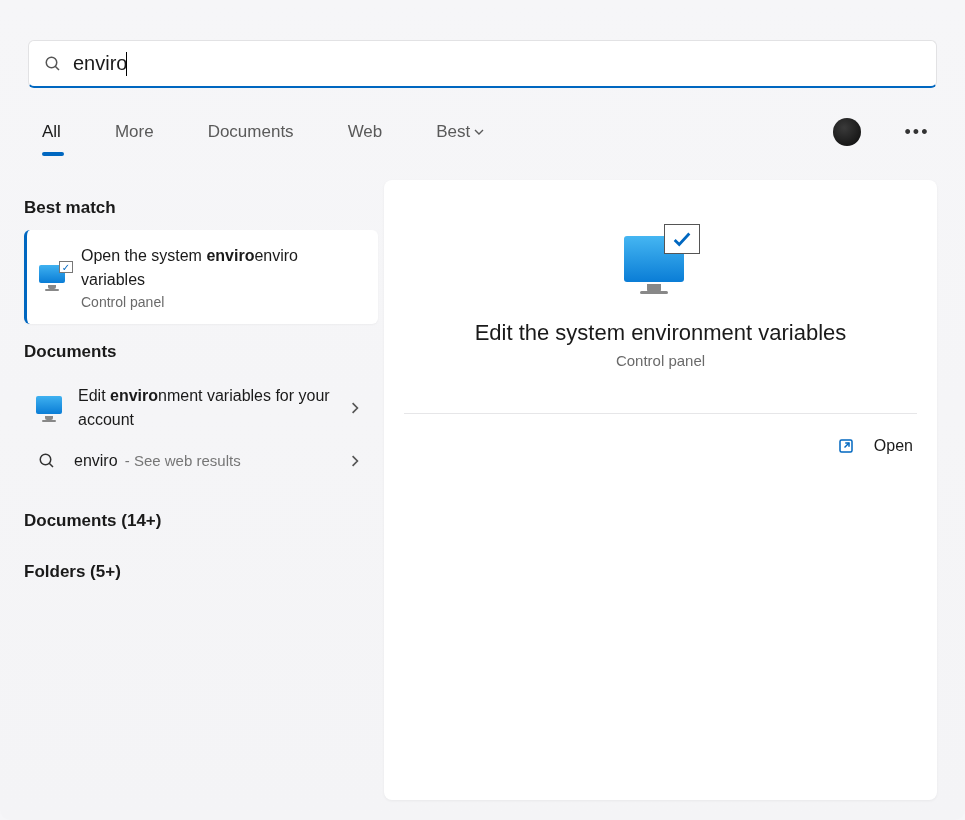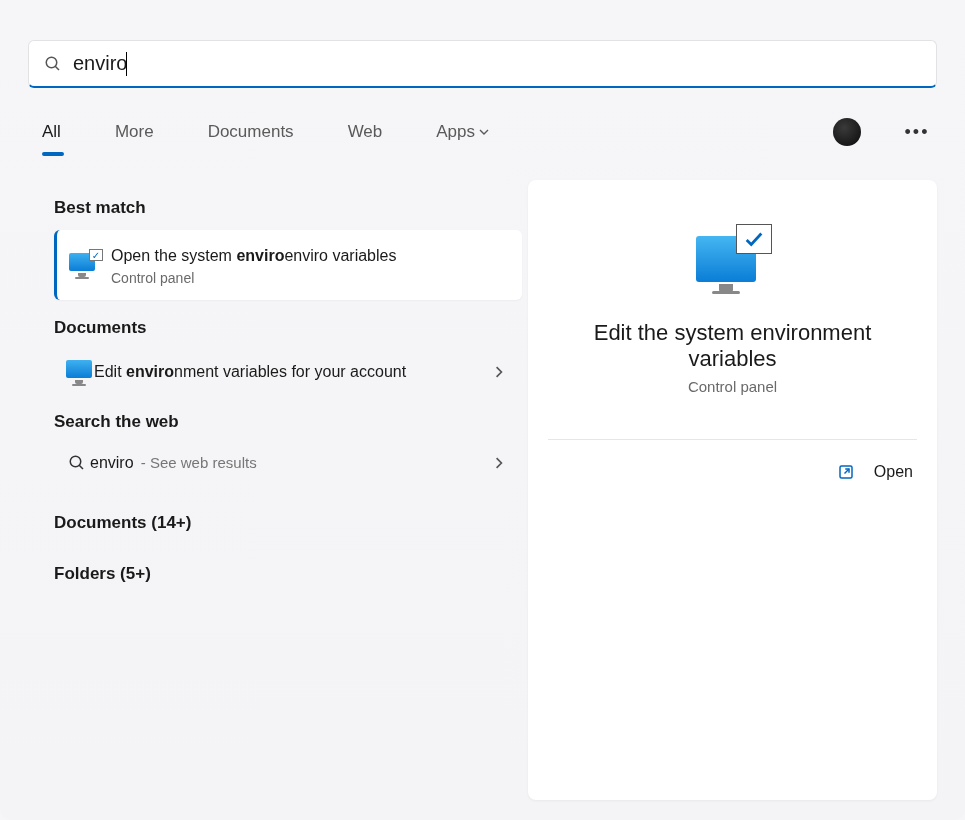--- a/index.html
+++ b/index.html
@@ -102,22 +102,22 @@
     color:#333;
     cursor:pointer;
   }
   .content {
     flex:1;
     display:flex;
     margin-top: 28px;
     min-height:0;
   }
   .left-col {
-    width: 528px;
-    padding: 0 6px 0 54px;
+    width: 384px;
+    padding: 0 6px 0 24px;
   }
   .section-title {
     font-size: 17px;
     font-weight: 600;
     color: #1a1a1a;
     margin-bottom: 12px;
     margin-top: 18px;
   }
   .section-title.clickable { cursor:pointer;margin-top:31px; }
   .result-card {
@@ -128,20 +128,21 @@
     align-items:center;
     gap:14px;
     position:relative;
     border-left: 3px solid #0067c0;
     box-shadow: 0 1px 2px rgba(0,0,0,0.04);
   }
   .result-item {
     padding: 10px 14px 10px 12px;
     display:flex;
     align-items:center;
+    gap:14px;
     border-radius:6px;
     cursor:pointer;
     position:relative;
   }
   .mon-icon {
     width: 28px; height: 24px;
     position:relative;
     flex-shrink:0;
   }
   .mon-icon .screen {
@@ -267,21 +268,21 @@
       </span>
     </div>
   </div>
 
   <div class="tabs-row">
     <div class="tab active">All</div>
     <div class="tab">More</div>
     <div class="tab">Documents</div>
     <div class="tab">Web</div>
     <div class="tab">
-      <span>Apps</span>
+      <span>Best</span>
       <span class="chev-down">
         <svg viewBox="0 0 10 10" width="10" height="10" fill="none" stroke="currentColor" stroke-width="1.4">
             <polyline points="1,3 5,7 9,3"></polyline>
           </svg>
       </span>
     </div>
     <div class="tabs-spacer"></div>
     <div class="avatar"></div>
     <div class="more-dots">•••</div>
   </div>
@@ -318,21 +319,20 @@
             <span>Edit </span><span class="bold">enviro</span><span>nment variables for your account</span>
           </div>
         </div>
         <span class="chev-right">
           <svg viewBox="0 0 10 10" width="12" height="12" fill="none" stroke="currentColor" stroke-width="1.4">
               <polyline points="3,1 7,5 3,9"></polyline>
             </svg>
         </span>
       </div>
 
-      <div class="section-title">Search the web</div>
 
       <div class="result-item">
         <span class="search-glyph">
           <svg viewBox="0 0 24 24" width="18" height="18" fill="none" stroke="currentColor" stroke-width="2">
             <circle cx="10" cy="10" r="7"></circle>
               <line x1="20" y1="20" x2="15" y2="15"></line>
           </svg>
         </span>
         <div class="result-text">
           <span class="web-label">enviro</span><span class="web-sub"> - See web results</span>

